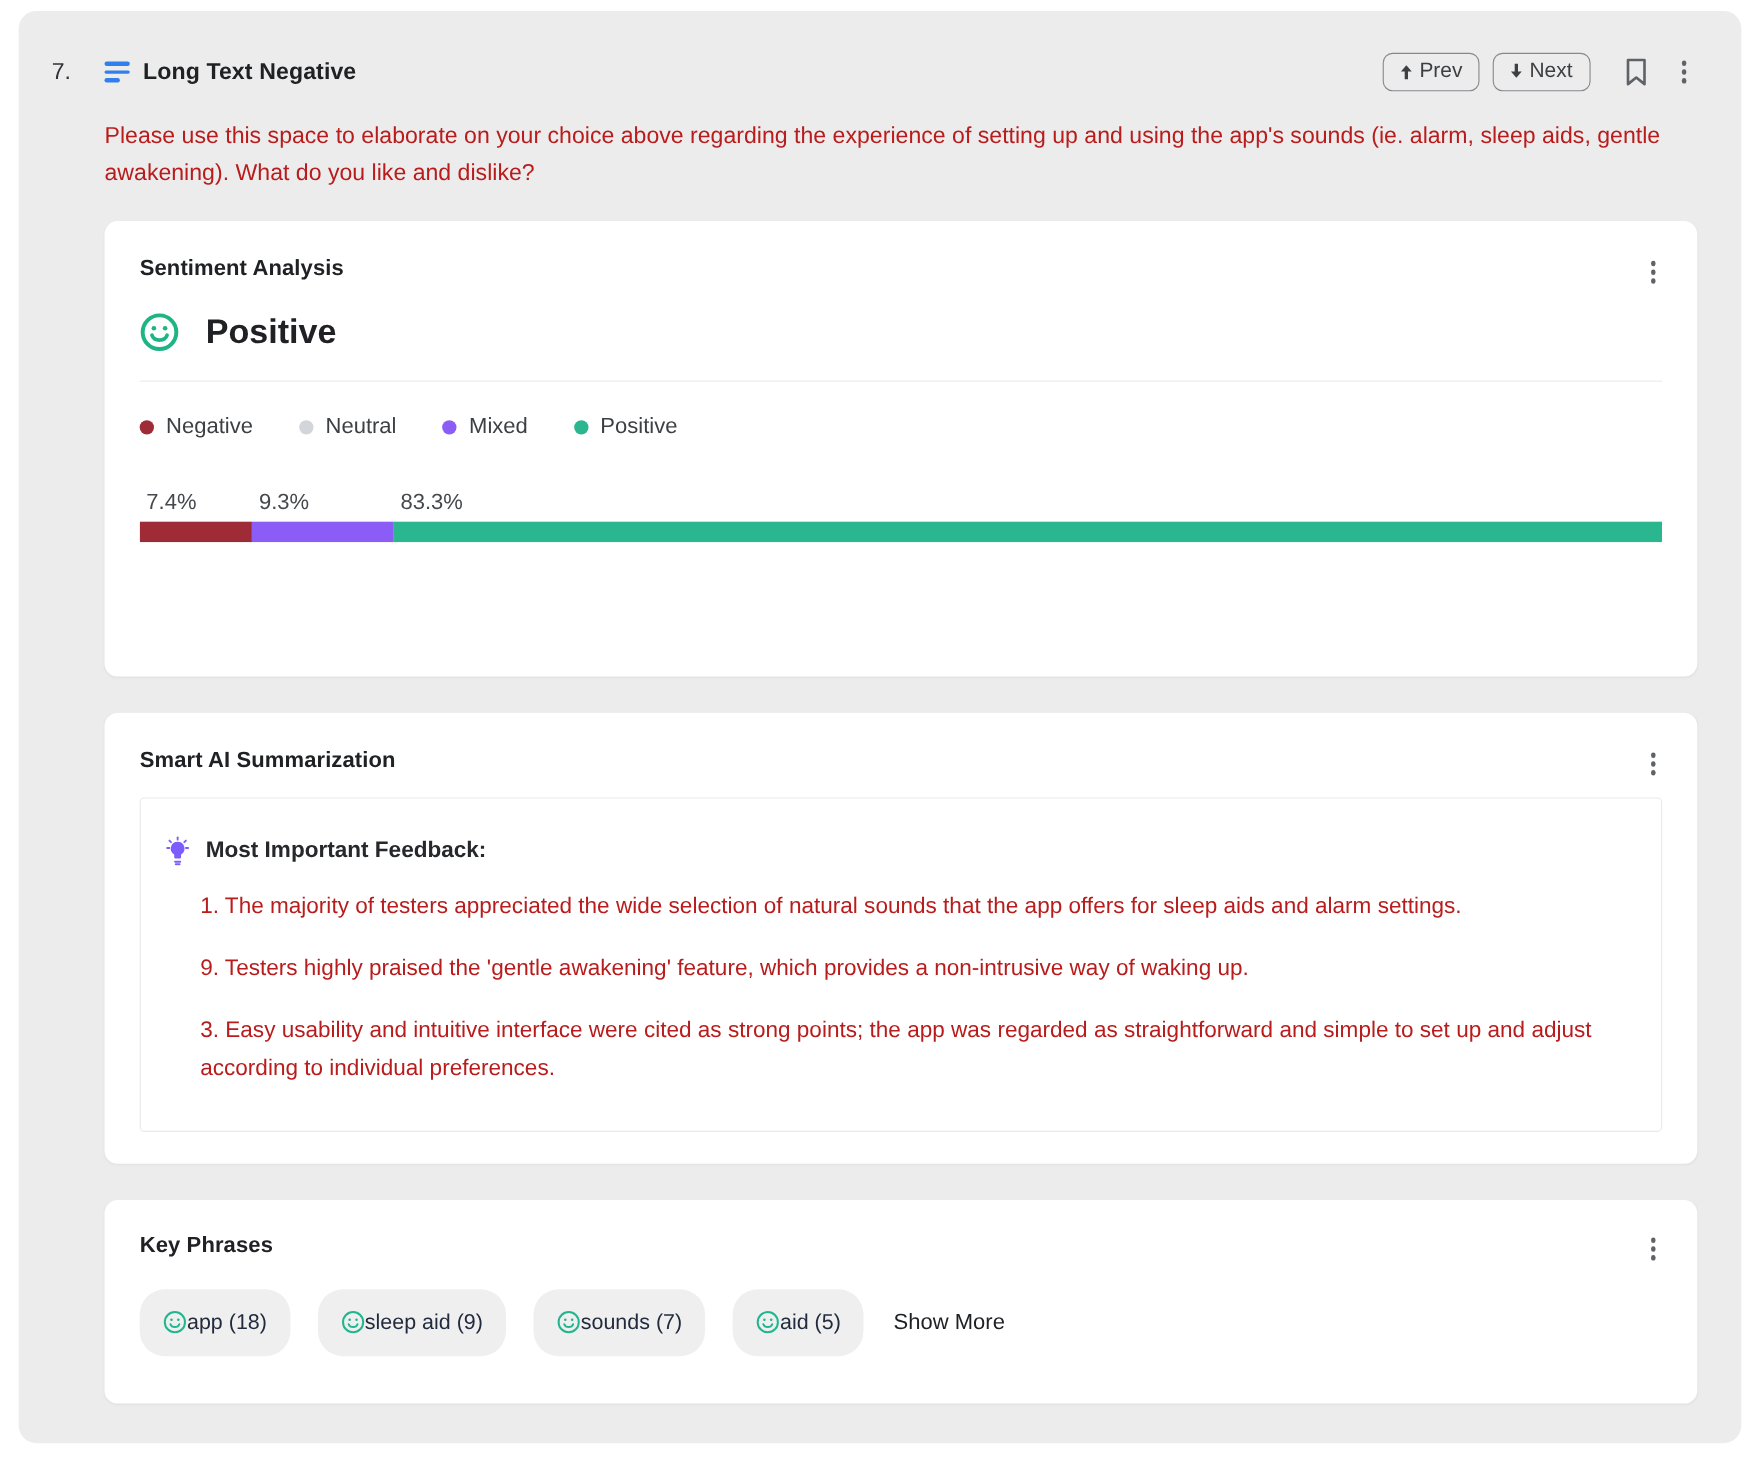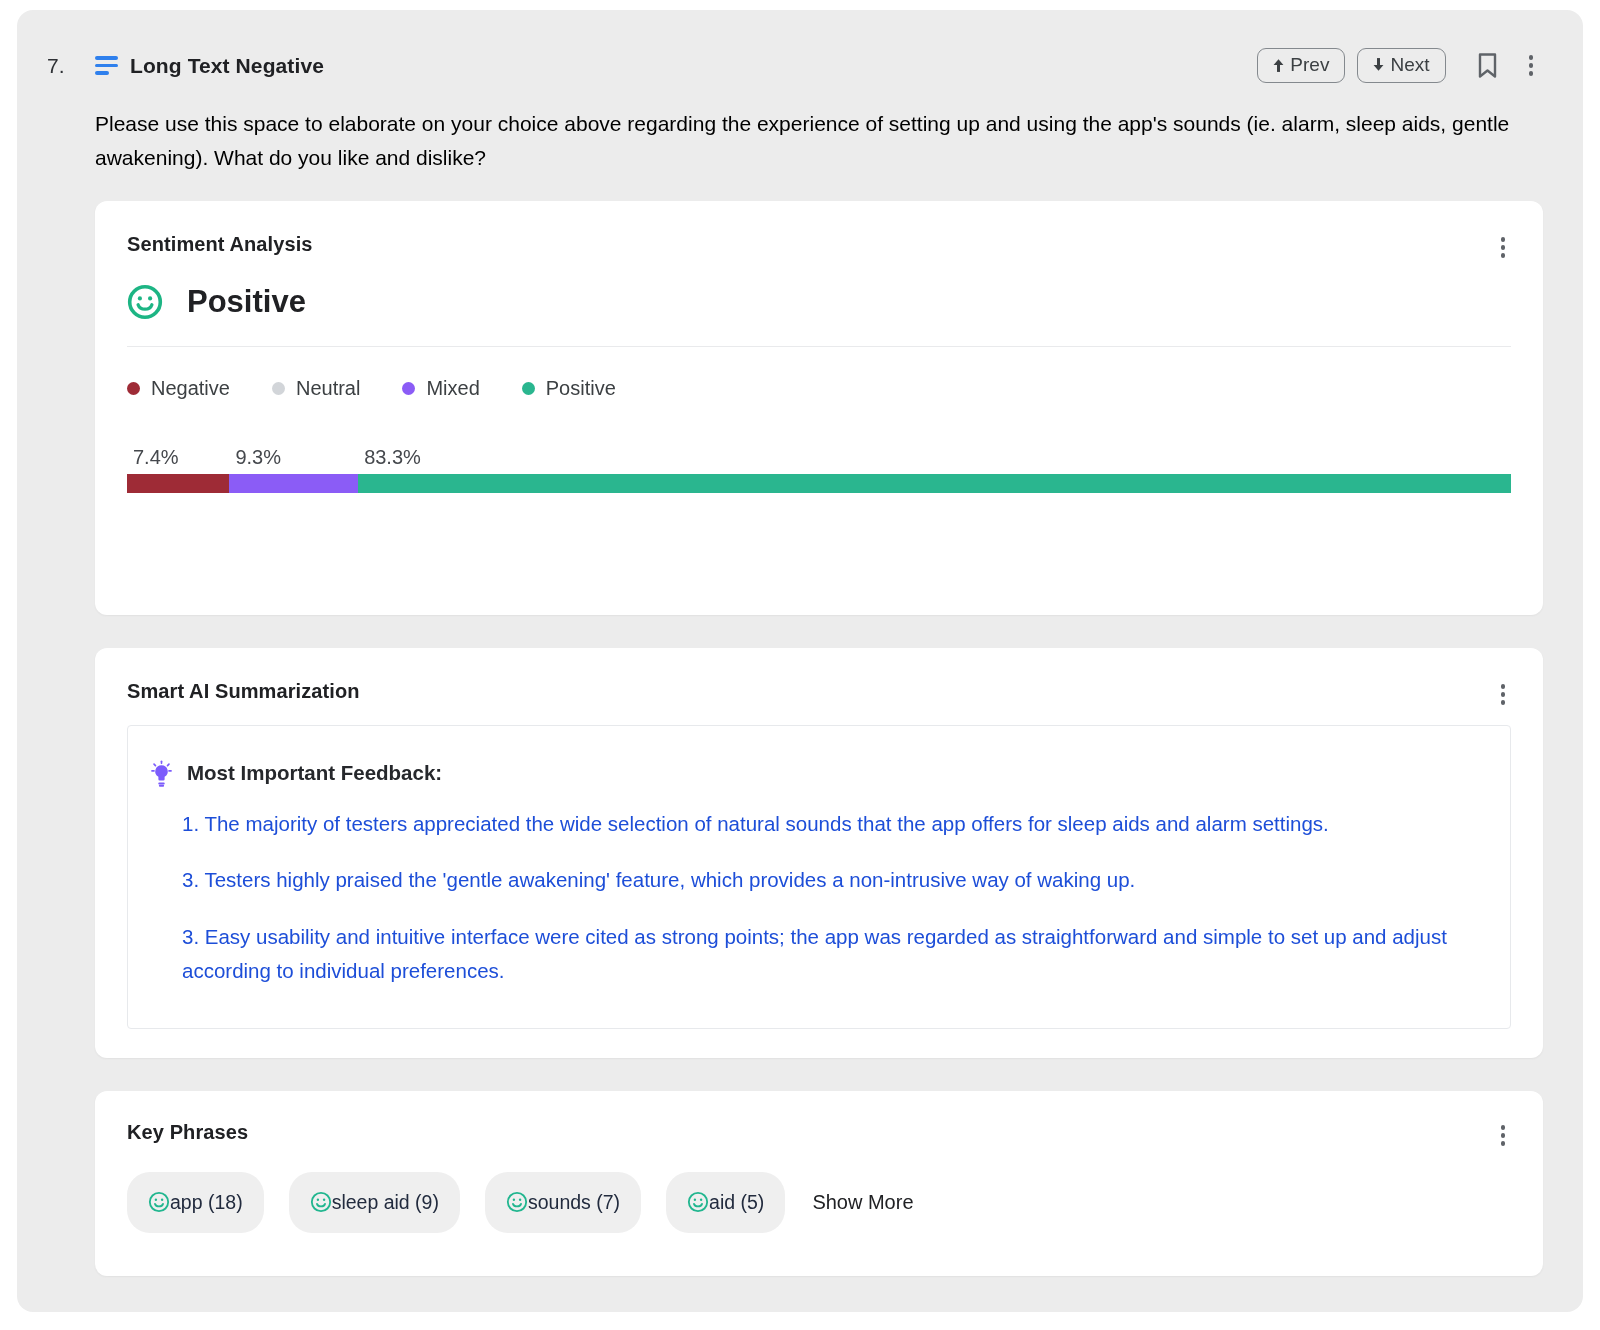--- a/index.html
+++ b/index.html
@@ -31,21 +31,21 @@
   }
   .nav-btn + .nav-btn { margin-left:12px; }
   .icon-btn { background:none; border:none; padding:0; cursor:pointer; display:flex; align-items:center; }
   .bookmark-btn { margin-left:30px; }
   .kebab { display:flex; flex-direction:column; gap:3.5px; align-items:center; background:none; border:none; cursor:pointer; padding:4px 6px; }
   .kebab i { width:4.5px; height:4.5px; border-radius:50%; background:#5f6368; display:block; }
   .kebab-header { margin-left:24px; }
   
   .q-description {
     margin:24px 0 0 48px; max-width:1450px;
-    font-size:21px; line-height:1.6; color:#000000;
+    font-size:21px; line-height:1.6; color:#b91c1c;
   }
   
   .card {
     background:#ffffff; border-radius:12px; margin-left:48px;
     box-shadow:0 1px 2px rgba(60,64,67,.06); padding:32px;
   }
   .card-head { display:flex; justify-content:space-between; align-items:flex-start; }
   .card-title { font-size:20px; font-weight:700; color:#202124; letter-spacing:.1px; }
   
   .card-sentiment { margin-top:27px; height:414px; }
@@ -58,21 +58,21 @@
   .bar-labels { position:relative; height:21px; margin-top:46px; font-size:20px; color:#45484d; }
   .bar-labels span { position:absolute; top:0; white-space:nowrap; }
   .stacked-bar { display:flex; height:19px; width:100%; margin-top:7px; overflow:hidden; }
   .stacked-bar div { height:100%; }
   
   .card-ai { margin-top:33px; height:410px; }
   .ai-box { margin-top:16px; border:1px solid #e7e9ec; border-radius:4px; padding:34px 24px 40px 21px; }
   .ai-box-head { display:flex; align-items:center; gap:13px; }
   .ai-heading { font-size:20.5px; font-weight:700; color:#26282c; }
   .ai-points { margin:20px 0 0 33px; max-width:1280px; }
-  .ai-points p { margin:0; font-size:20.5px; line-height:1.68; color:#1d4ed8; }
+  .ai-points p { margin:0; font-size:20.5px; line-height:1.68; color:#b91c1c; }
   .ai-points p + p { margin-top:22px; }
   
   .card-phrases { margin-top:33px; height:185px; padding:30px 32px; }
   .chips-row { display:flex; align-items:center; gap:25px; margin-top:22px; }
   .chip {
     display:inline-flex; align-items:center; gap:0;
     background:#efefef; border-radius:23px; padding:19px 21px;
     font-size:19.5px; color:#222b3e; border:none; cursor:pointer;
     font-family:"Liberation Sans", sans-serif;
   }
@@ -191,21 +191,21 @@
               <path d="M19.2 10.5 L21.2 10.5"></path>
           </g>
           <path d="M12 5 a6 6 0 0 1 3 11.2 l0 2.3 a1.2 1.2 0 0 1 -1.2 1.2 l-3.6 0 a1.2 1.2 0 0 1 -1.2 -1.2 l0 -2.3 A6 6 0 0 1 12 5 z" fill="#7c5cfc"></path>
           <path d="M9.8 22.6 L14.2 22.6" stroke="#7c5cfc" stroke-width="1.8" stroke-linecap="round"></path>
           <path d="M10.4 24.8 L13.6 24.8" stroke="#7c5cfc" stroke-width="1.8" stroke-linecap="round"></path>
         </svg>
         <span class="ai-heading">Most Important Feedback:</span>
       </div>
       <div class="ai-points">
         <p>1. The majority of testers appreciated the wide selection of natural sounds that the app offers for sleep aids and alarm settings.</p>
-        <p>3. Testers highly praised the 'gentle awakening' feature, which provides a non-intrusive way of waking up.</p>
+        <p>9. Testers highly praised the 'gentle awakening' feature, which provides a non-intrusive way of waking up.</p>
         <p>3. Easy usability and intuitive interface were cited as strong points; the app was regarded as straightforward and simple to set up and adjust according to individual preferences.</p>
       </div>
     </div>
   </section>
 
   <section class="card card-phrases">
     <div class="card-head">
       <h2 class="card-title" style="margin:0;">Key Phrases</h2>
       <button class="kebab">
           <i></i>

